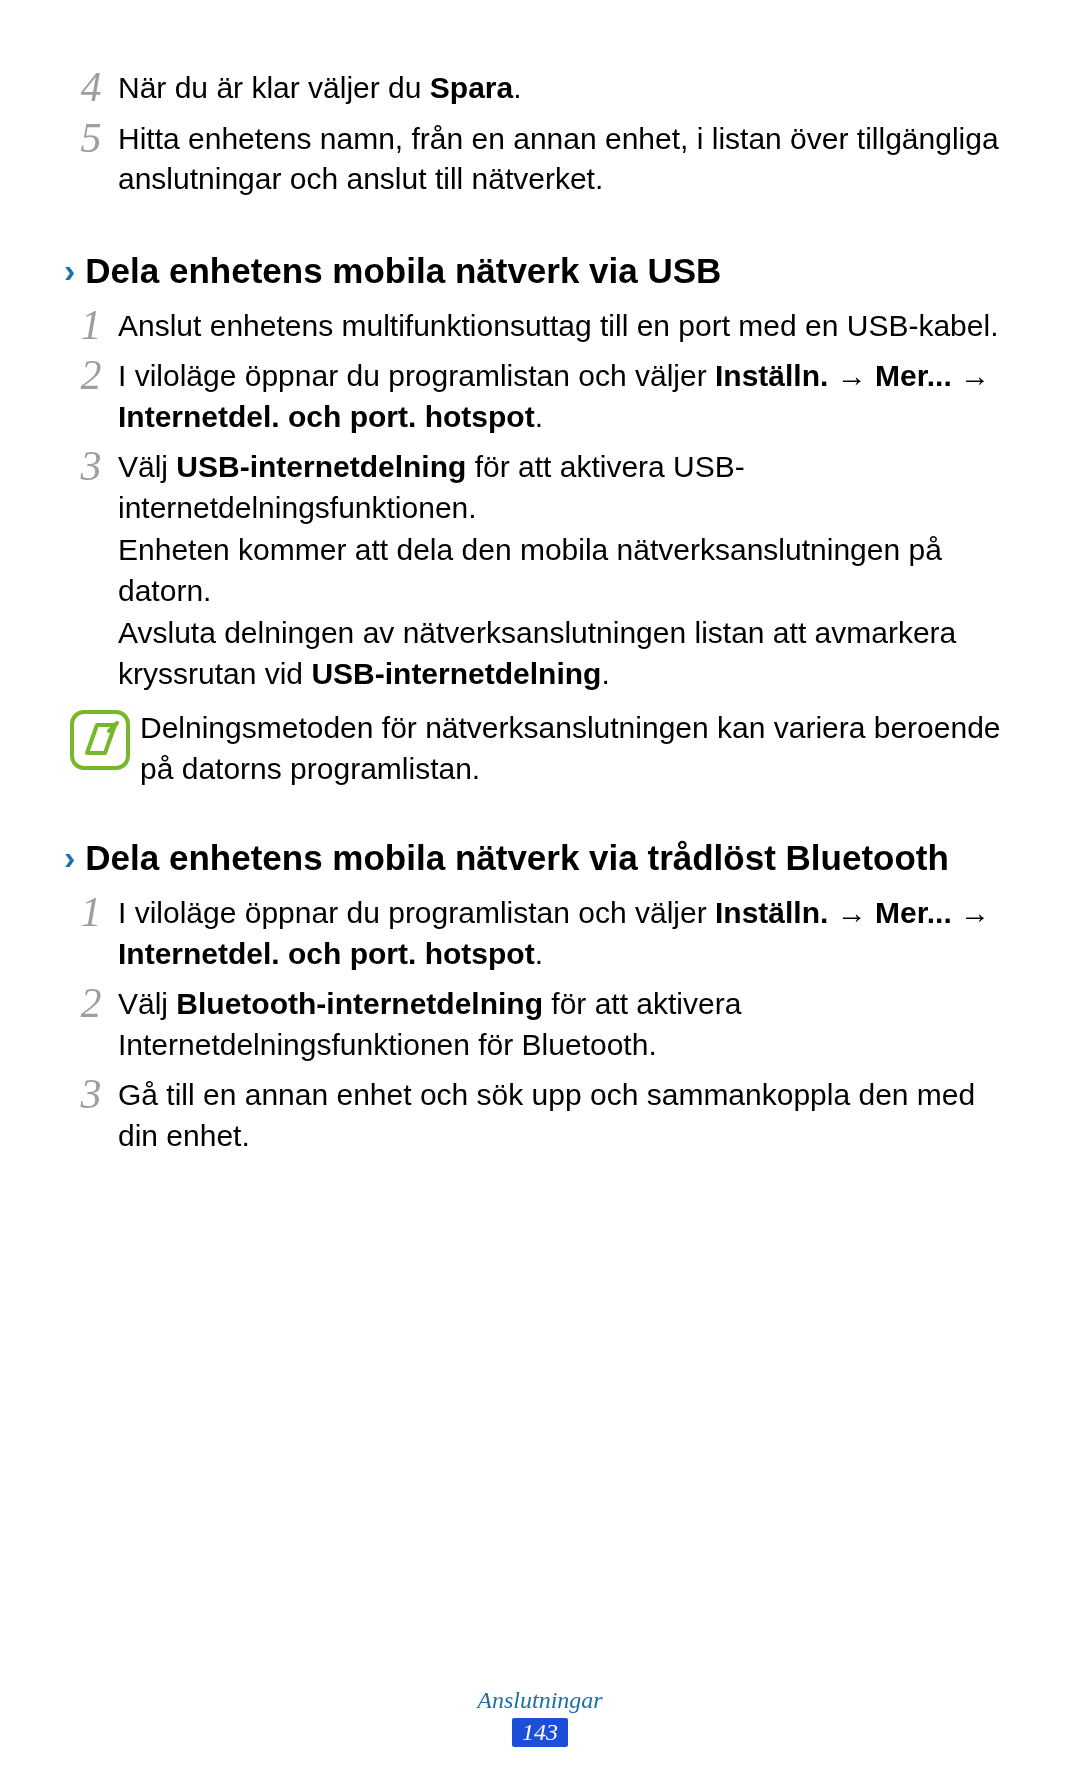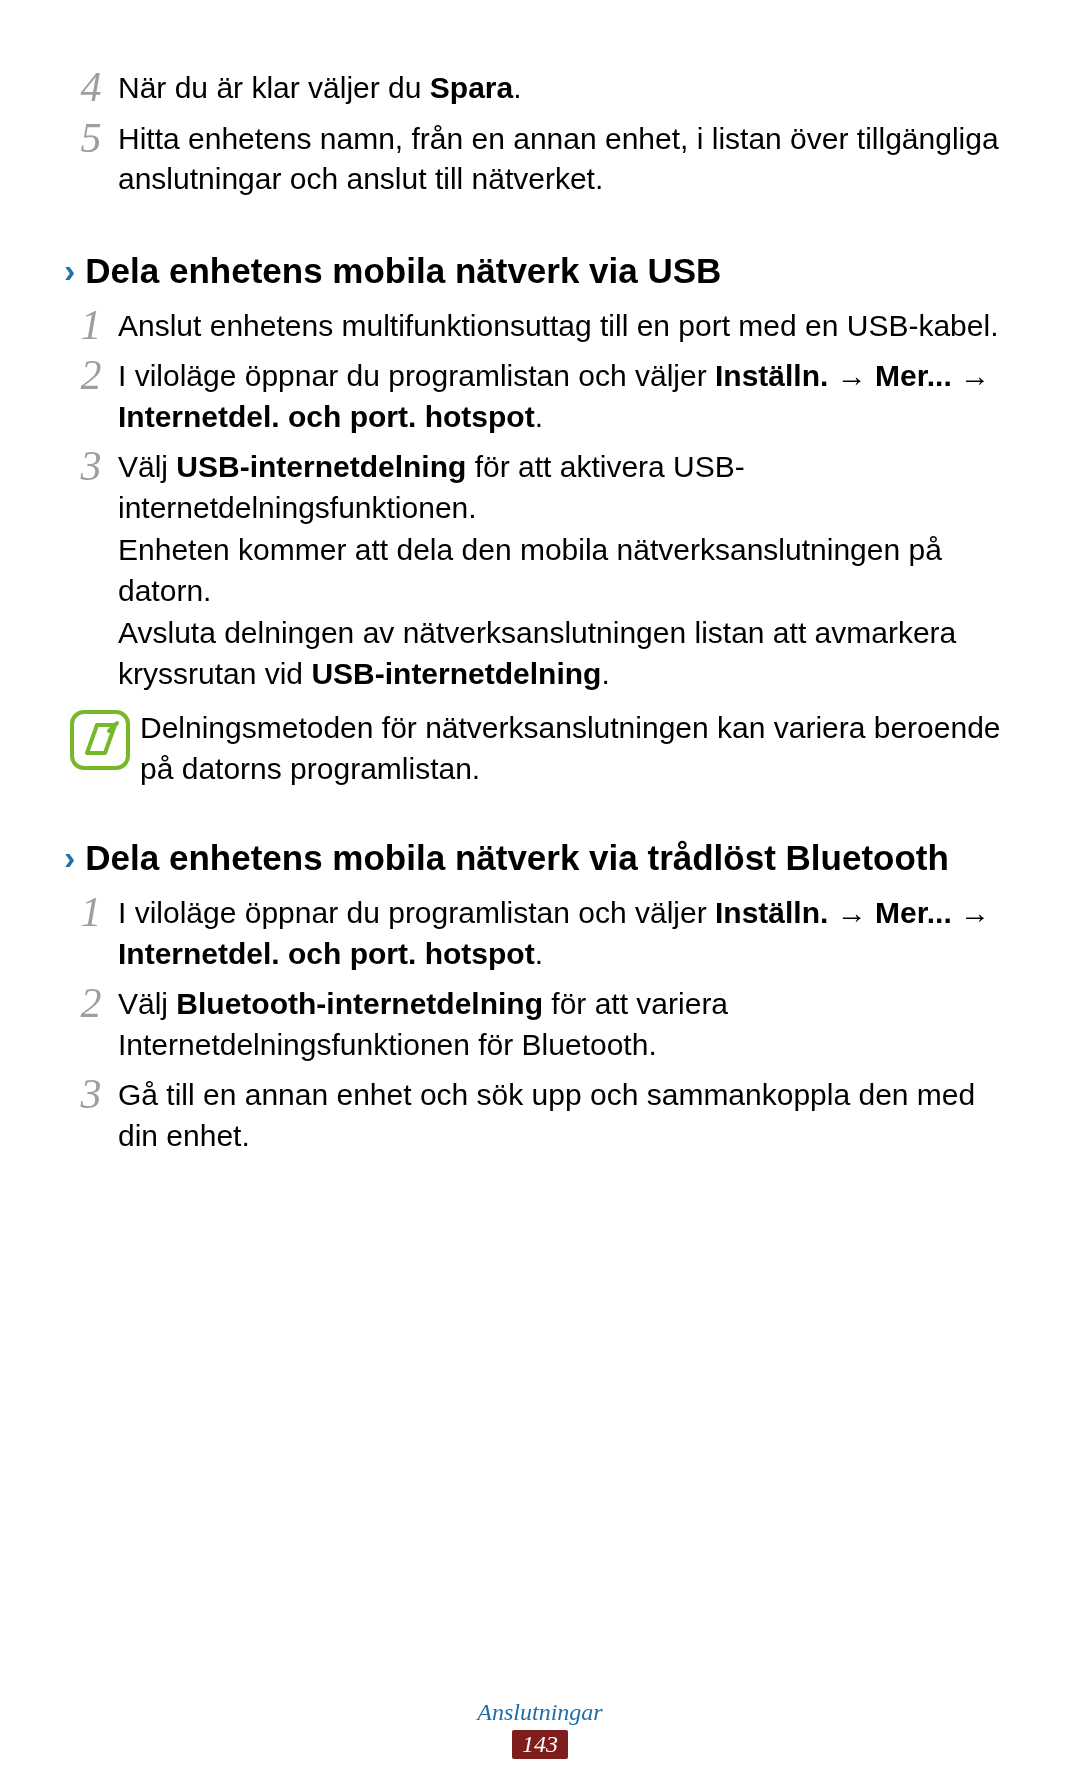--- a/index.html
+++ b/index.html
@@ -83,35 +83,35 @@
     .note-text {
       font-size: 30px;
       line-height: 1.35;
       flex: 1;
     }
     .arrow {
       font-family: Arial, sans-serif;
     }
     .footer {
       position: absolute;
-      bottom: 12px;
+      bottom: 24px;
       left: 0;
       right: 0;
       text-align: center;
     }
     .footer-category {
       font-family: Georgia, 'Times New Roman', serif;
       font-style: italic;
       color: #1e6fa8;
       font-size: 24px;
       margin-bottom: 4px;
     }
     .footer-page {
       display: inline-block;
-      background: #7f1d1d;
+      background: #1d4ed8;
       color: #ffffff;
       font-style: italic;
       font-family: Georgia, 'Times New Roman', serif;
       font-size: 24px;
       padding: 0 10px;
       border-radius: 2px;
       line-height: 1.2;
     }
   </style>
 </head>
@@ -180,21 +180,21 @@
   <div class="numbered-item">
     <div class="step-number">1</div>
     <div class="step-text">
       <p><span>I viloläge öppnar du programlistan och väljer </span><span class="bold">Inställn.</span><span class="arrow"> → </span><span class="bold">Mer...</span><span class="arrow"> → </span><span class="bold">Internetdel. och port. hotspot</span><span>.</span></p>
     </div>
   </div>
 
   <div class="numbered-item">
     <div class="step-number">2</div>
     <div class="step-text">
-      <p><span>Välj </span><span class="bold">Bluetooth-internetdelning</span><span> för att variera Internetdelningsfunktionen för Bluetooth.</span></p>
+      <p><span>Välj </span><span class="bold">Bluetooth-internetdelning</span><span> för att aktivera Internetdelningsfunktionen för Bluetooth.</span></p>
     </div>
   </div>
 
   <div class="numbered-item">
     <div class="step-number">3</div>
     <div class="step-text">
       <p>Gå till en annan enhet och sök upp och sammankoppla den med din enhet.</p>
     </div>
   </div>
 

